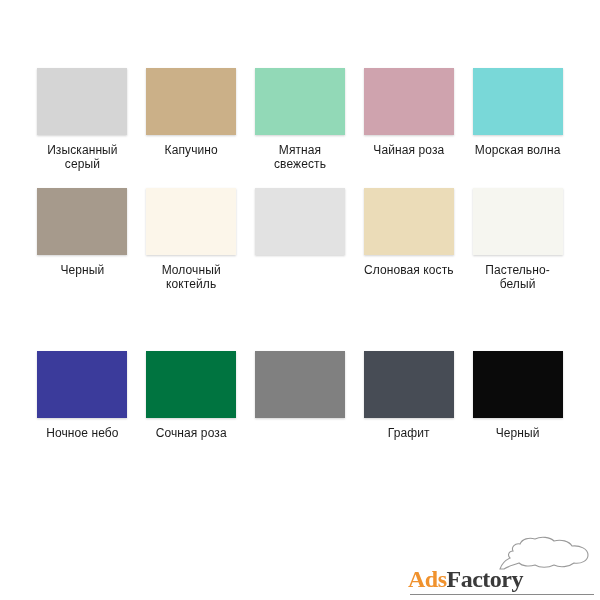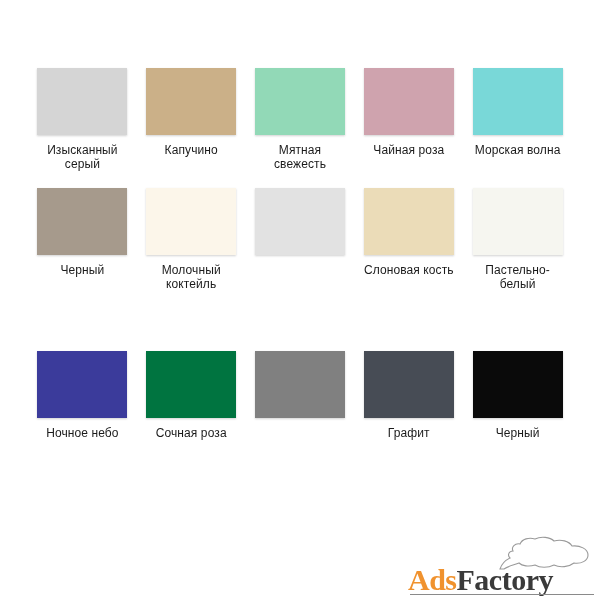--- a/index.html
+++ b/index.html
@@ -76,21 +76,21 @@
   #watermark-smoke {
     position: absolute;
     left: 88px;
     top: 0px;
   }
   #watermark-wordmark {
     position: absolute;
     left: 0px;
     top: 28px;
     font-family: "Liberation Serif", serif;
-    font-size: 30px;
+    font-size: 24px;
     font-weight: bold;
     line-height: 31px;
     letter-spacing: -0.5px;
     white-space: nowrap;
     text-align: center;
   }
   .wm-ads {
     color: #f0922e;
     font-family: "Liberation Serif", serif;
   }

